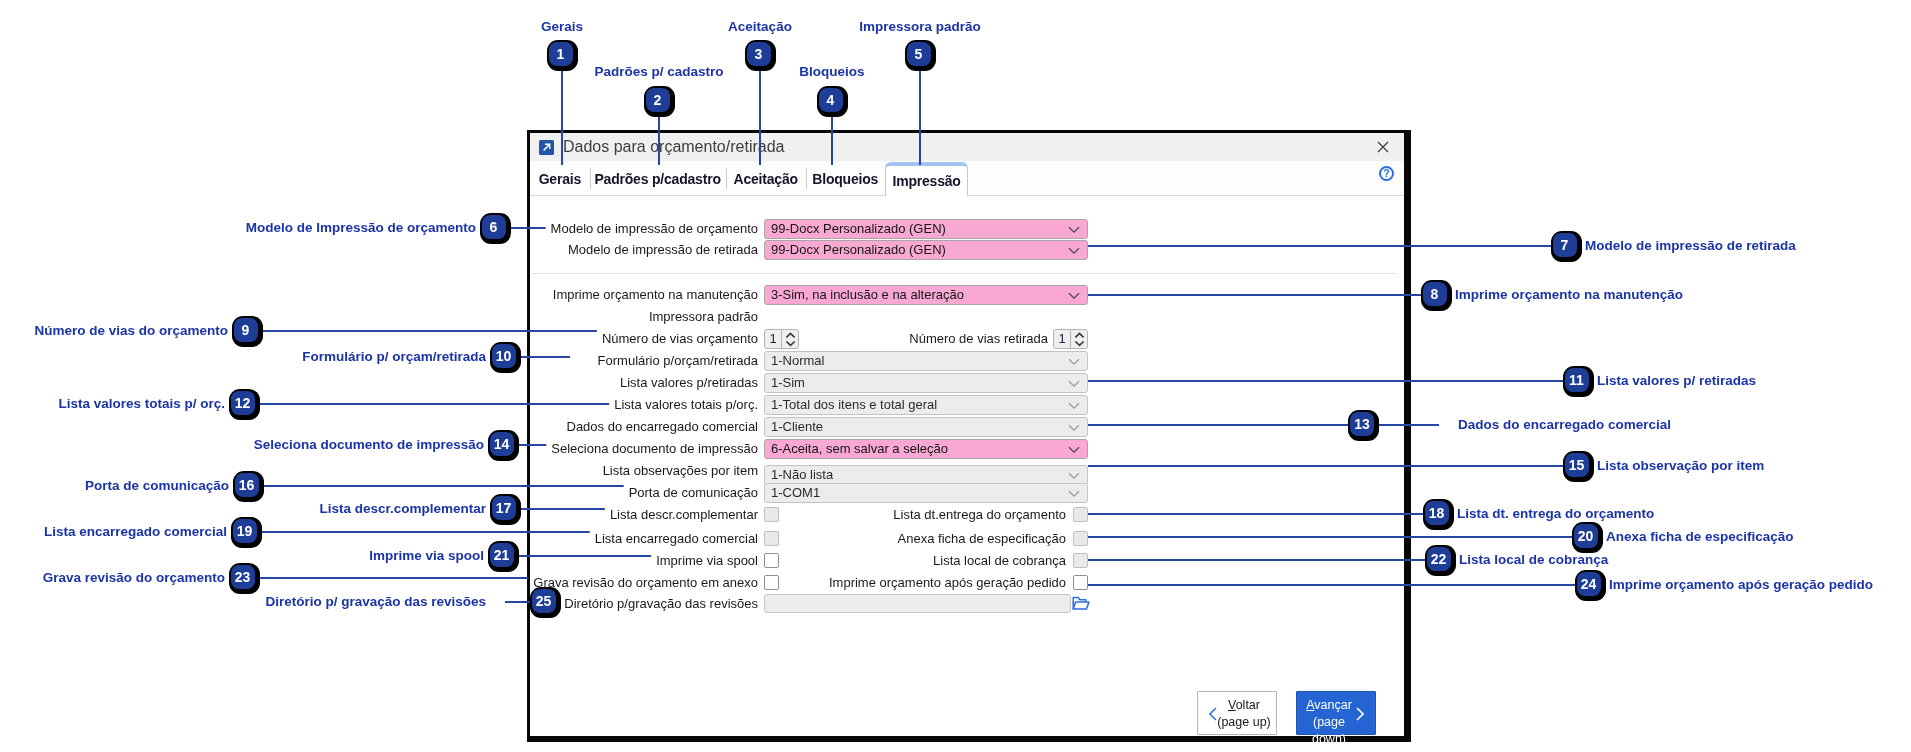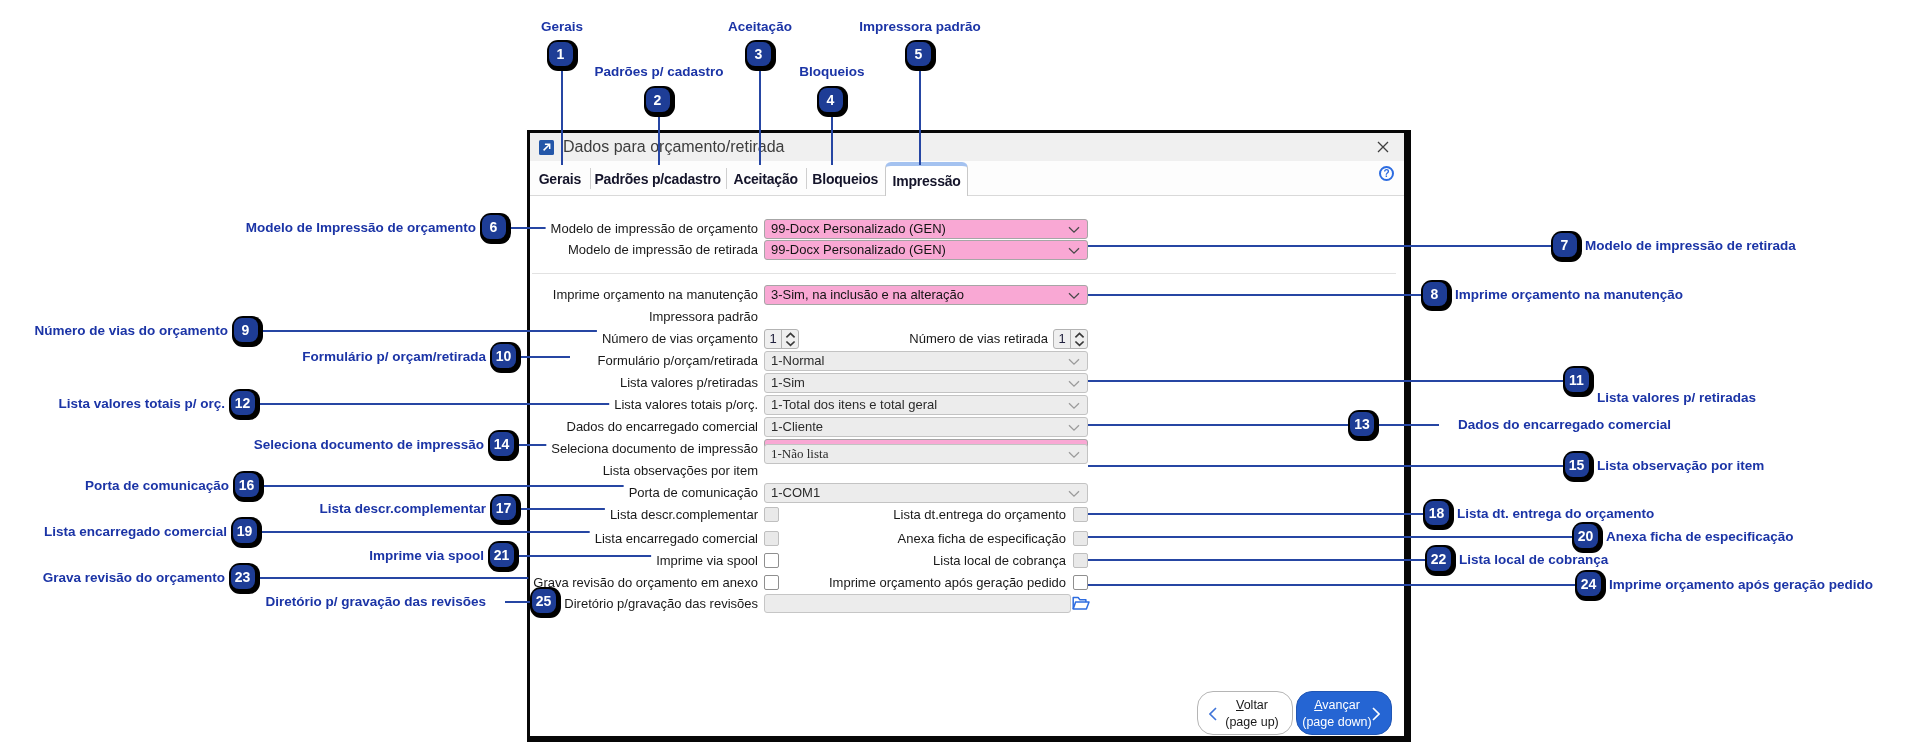--- a/index.html
+++ b/index.html
@@ -50,21 +50,21 @@
   .spin{position:absolute;width:35px;height:20px;box-sizing:border-box;background:#efefef;
         border:1px solid #b3b3b3;border-radius:3px;}
   .spin .val{position:absolute;left:0;top:0;width:16px;height:18px;line-height:18px;
         text-align:center;font-size:13px;color:#23233f;border-right:1px solid #b3b3b3;}
   .spin .arr{position:absolute;left:18px;top:1px;}
   .dirinput{position:absolute;left:234px;width:307px;height:19px;box-sizing:border-box;
         background:#ececec;border:1px solid #c6c6c6;border-radius:3px;}
   .folder{position:absolute;left:542px;width:18px;height:15px;}
 
   
-  .btn{position:absolute;width:96px;height:44px;box-sizing:border-box;border-radius:16px;
+  .btn{position:absolute;width:80px;height:44px;box-sizing:border-box;border-radius:1px;
        text-align:center;font-size:12.5px;line-height:17px;padding-top:5px;}
   .btn.back{left:667px;top:495px;background:#ffffff;border:1px solid #b5b5b5;color:#191919;padding-left:14px;}
   .btn.next{left:766px;top:495px;background:#2565d3;border:1px solid #2056b4;color:#ffffff;padding-right:14px;}
   .btn .bchev{position:absolute;top:15px;}
   .btn.back .bchev{left:11px;}
   .btn.next .bchev{right:11px;}
   .btn u{text-decoration:underline;}
 
   
   .lines{position:absolute;left:0;top:0;z-index:4;pointer-events:none;}
@@ -155,21 +155,21 @@
           </svg></div>
         <div class="flabel" style="top: 221px;">Dados do encarregado comercial</div>
         <div class="dd dis" style="top: 221px;"><span>1-Cliente</span><svg class="chev" width="12" height="8" viewBox="0 0 12 8">
             <path d="M1 1.2 L6 6.2 L11 1.2" stroke="#9b9b9b" stroke-width="1.3" fill="none"></path>
           </svg></div>
         <div class="flabel" style="top: 243px;">Seleciona documento de impressão</div>
         <div class="dd" style="top: 243px;"><span>6-Aceita, sem salvar a seleção</span><svg class="chev" width="12" height="8" viewBox="0 0 12 8">
             <path d="M1 1.2 L6 6.2 L11 1.2" stroke="#4a4a4a" stroke-width="1.3" fill="none"></path>
           </svg></div>
         <div class="flabel" style="top: 265px;">Lista observações por item</div>
-        <div class="dd dis" style="top: 248px; font-family: Liberation Serif, serif;"><span>1-Não lista</span><svg class="chev" width="12" height="8" viewBox="0 0 12 8">
+        <div class="dd dis" style="top: 269px;"><span>1-Não lista</span><svg class="chev" width="12" height="8" viewBox="0 0 12 8">
             <path d="M1 1.2 L6 6.2 L11 1.2" stroke="#9b9b9b" stroke-width="1.3" fill="none"></path>
           </svg></div>
         <div class="flabel" style="top: 287px;">Porta de comunicação</div>
         <div class="dd dis" style="top: 287px;"><span>1-COM1</span><svg class="chev" width="12" height="8" viewBox="0 0 12 8">
             <path d="M1 1.2 L6 6.2 L11 1.2" stroke="#9b9b9b" stroke-width="1.3" fill="none"></path>
           </svg></div>
         <div class="flabel" style="top: 133px;">Número de vias orçamento</div>
         <div class="spin" style="top: 133px; left: 234px;">
           <div class="val">1</div>
           <svg class="arr" width="15" height="17" viewBox="0 0 15 17">
@@ -306,21 +306,21 @@
         <i>7</i>
       </div>
       <div class="cl" style="left: 1585px; top: 237px;">Modelo de impressão de retirada</div>
       <div class="badge" style="left: 1420.5px; top: 279.5px;">
         <i>8</i>
       </div>
       <div class="cl" style="left: 1455px; top: 286px;">Imprime orçamento na manutenção</div>
       <div class="badge" style="left: 1562.5px; top: 365.5px;">
         <i>11</i>
       </div>
-      <div class="cl" style="left: 1597px; top: 372px; margin-top: 17px;">Lista valores p/ retiradas</div>
+      <div class="cl" style="left: 1597px; top: 372px;">Lista valores p/ retiradas</div>
       <div class="badge" style="left: 1348px; top: 409.5px;">
         <i>13</i>
       </div>
       <div class="cl" style="left: 1458px; top: 416px;">Dados do encarregado comercial</div>
       <div class="badge" style="left: 1562.5px; top: 450.5px;">
         <i>15</i>
       </div>
       <div class="cl" style="left: 1597px; top: 457px;">Lista observação por item</div>
       <div class="badge" style="left: 1422.5px; top: 498.5px;">
         <i>18</i>

